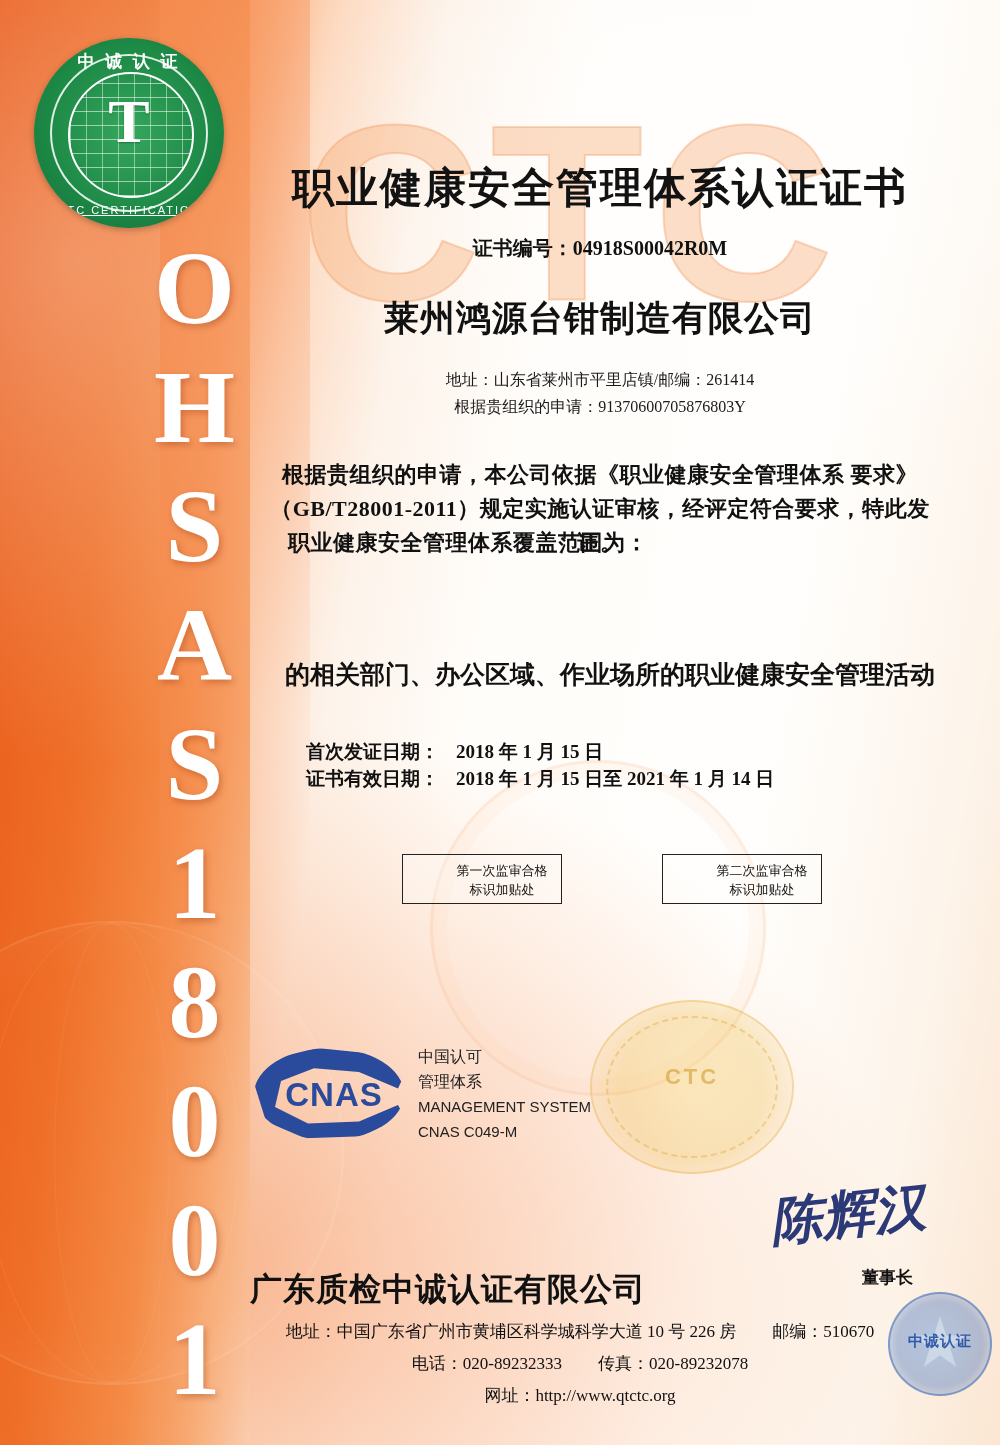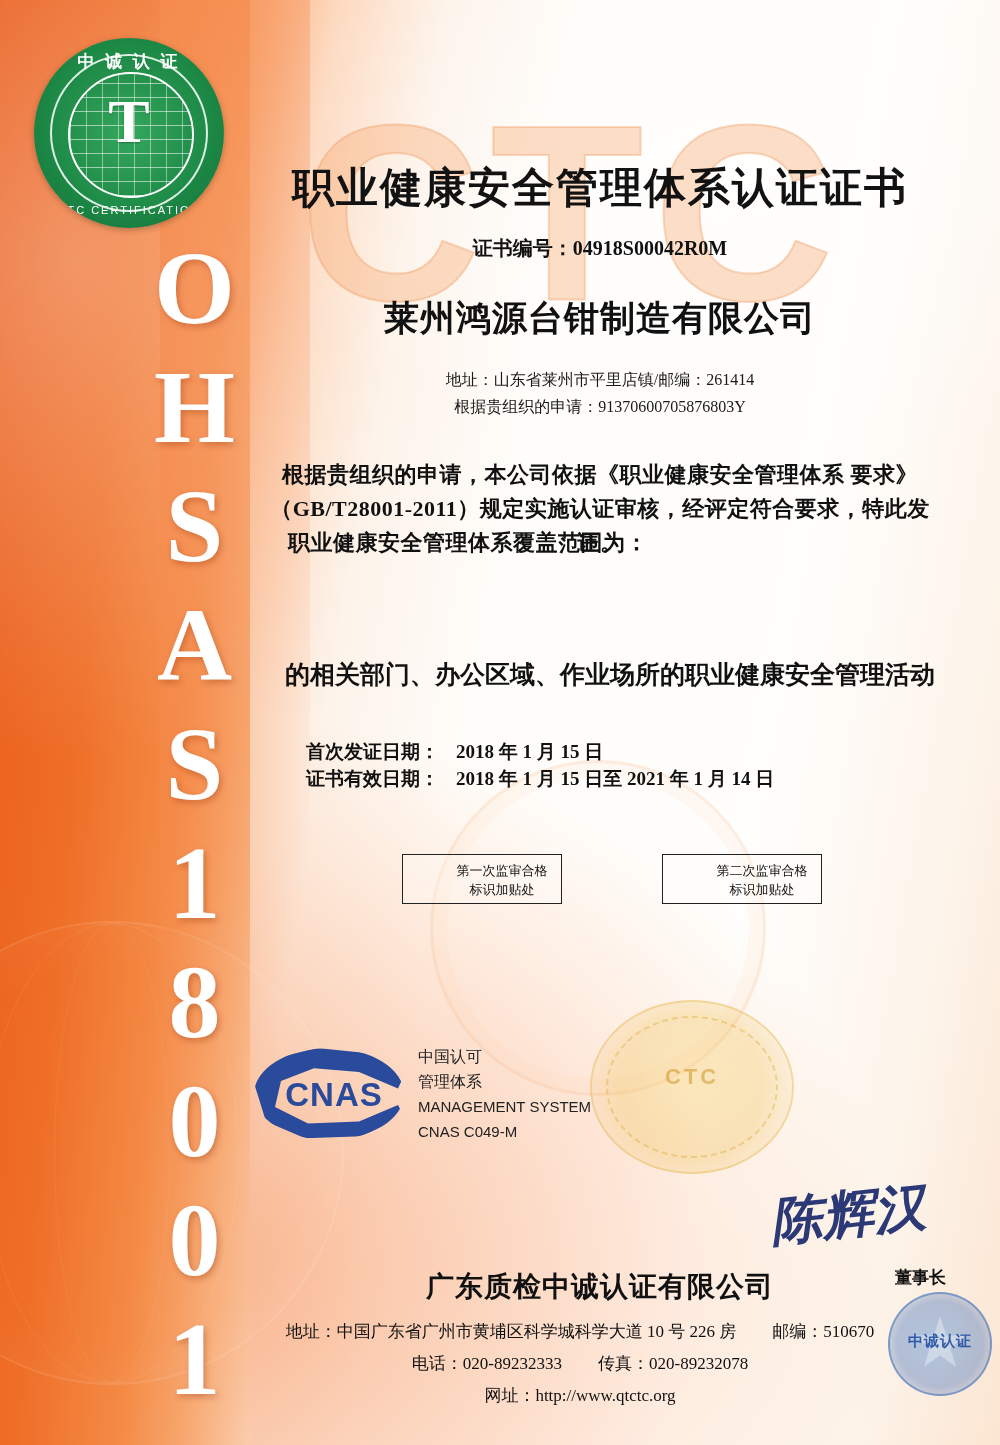--- a/index.html
+++ b/index.html
@@ -100,21 +100,21 @@
     color:#fff;font-family:"Liberation Serif",serif;font-size:62px;font-weight:bold;line-height:1;
     text-shadow:0 1px 2px rgba(0,0,0,0.3);
   }
   .ctc-logo .top-cn{
     position:absolute;left:0;right:0;top:12px;text-align:center;
     color:#fff;font-size:17px;font-weight:bold;letter-spacing:3px;
     font-family:"Liberation Sans",sans-serif;
   }
   .ctc-logo .arc-text{
     position:absolute;left:0;right:0;bottom:12px;text-align:center;
-    color:#fff;font-size:11px;letter-spacing:2px;font-family:"Liberation Sans",sans-serif;
+    color:#fff;font-size:11px;letter-spacing:2px;font-family:"Liberation Sans",sans-serif;text-decoration:underline;
   }
 
   
   .content{
     position:absolute;left:250px;top:0;width:750px;height:1445px;
   }
   .main-title{
     position:absolute;left:0;top:160px;width:700px;text-align:center;
     font-size:42px;font-weight:bold;color:#121212;letter-spacing:2px;
     font-family:"Liberation Sans", sans-serif;
@@ -208,40 +208,40 @@
   }
 
   
   .signature{
     position:absolute;left:520px;top:1180px;
     font-family:"Liberation Serif",serif;font-size:52px;color:#1a2a6e;
     transform:rotate(-6deg);font-style:italic;font-weight:bold;
     opacity:.92;
   }
   .sign-title{
-    position:absolute;left:612px;top:1266px;font-size:17px;color:#111;font-weight:bold;margin-left:33px;
+    position:absolute;left:612px;top:1266px;font-size:17px;color:#111;font-weight:bold;
   }
   .blue-seal{
     position:absolute;left:638px;top:1292px;width:100px;height:100px;border-radius:50%;
     background:radial-gradient(circle at 50% 50%, rgba(90,150,220,0.45) 0%, rgba(40,95,185,0.35) 60%, rgba(40,95,185,0.12) 85%);
     border:2px solid rgba(35,90,180,0.45);
   }
   .blue-seal .star{
     position:absolute;left:50%;top:50%;width:56px;height:56px;margin:-28px 0 0 -28px;
     background:rgba(255,255,255,0.35);
     clip-path:polygon(50% 0%,61% 35%,98% 35%,68% 57%,79% 91%,50% 70%,21% 91%,32% 57%,2% 35%,39% 35%);
   }
   .blue-seal .stext{
     position:absolute;left:0;right:0;top:38px;text-align:center;
     font-size:15px;color:rgba(25,70,160,0.85);font-weight:bold;letter-spacing:1px;
   }
 
   .issuer{
-    position:absolute;left:0;top:1268px;width:700px;text-align:center;
-    font-size:28px;font-weight:bold;color:#111;letter-spacing:1px;
+    position:absolute;left:0;top:1268px;width:700px;text-align:left;
+    font-size:32px;font-weight:bold;color:#111;letter-spacing:1px;
     font-family:Liberation Mono, monospace;
   }
   .foot-line{
     position:absolute;left:-120px;width:900px;text-align:center;font-size:17px;color:#111;
   }
   .foot1{top:1320px;}
   .foot2{top:1352px;}
   .foot3{top:1384px;}
   .foot-sp{display:inline-block;width:36px;}
 </style>

